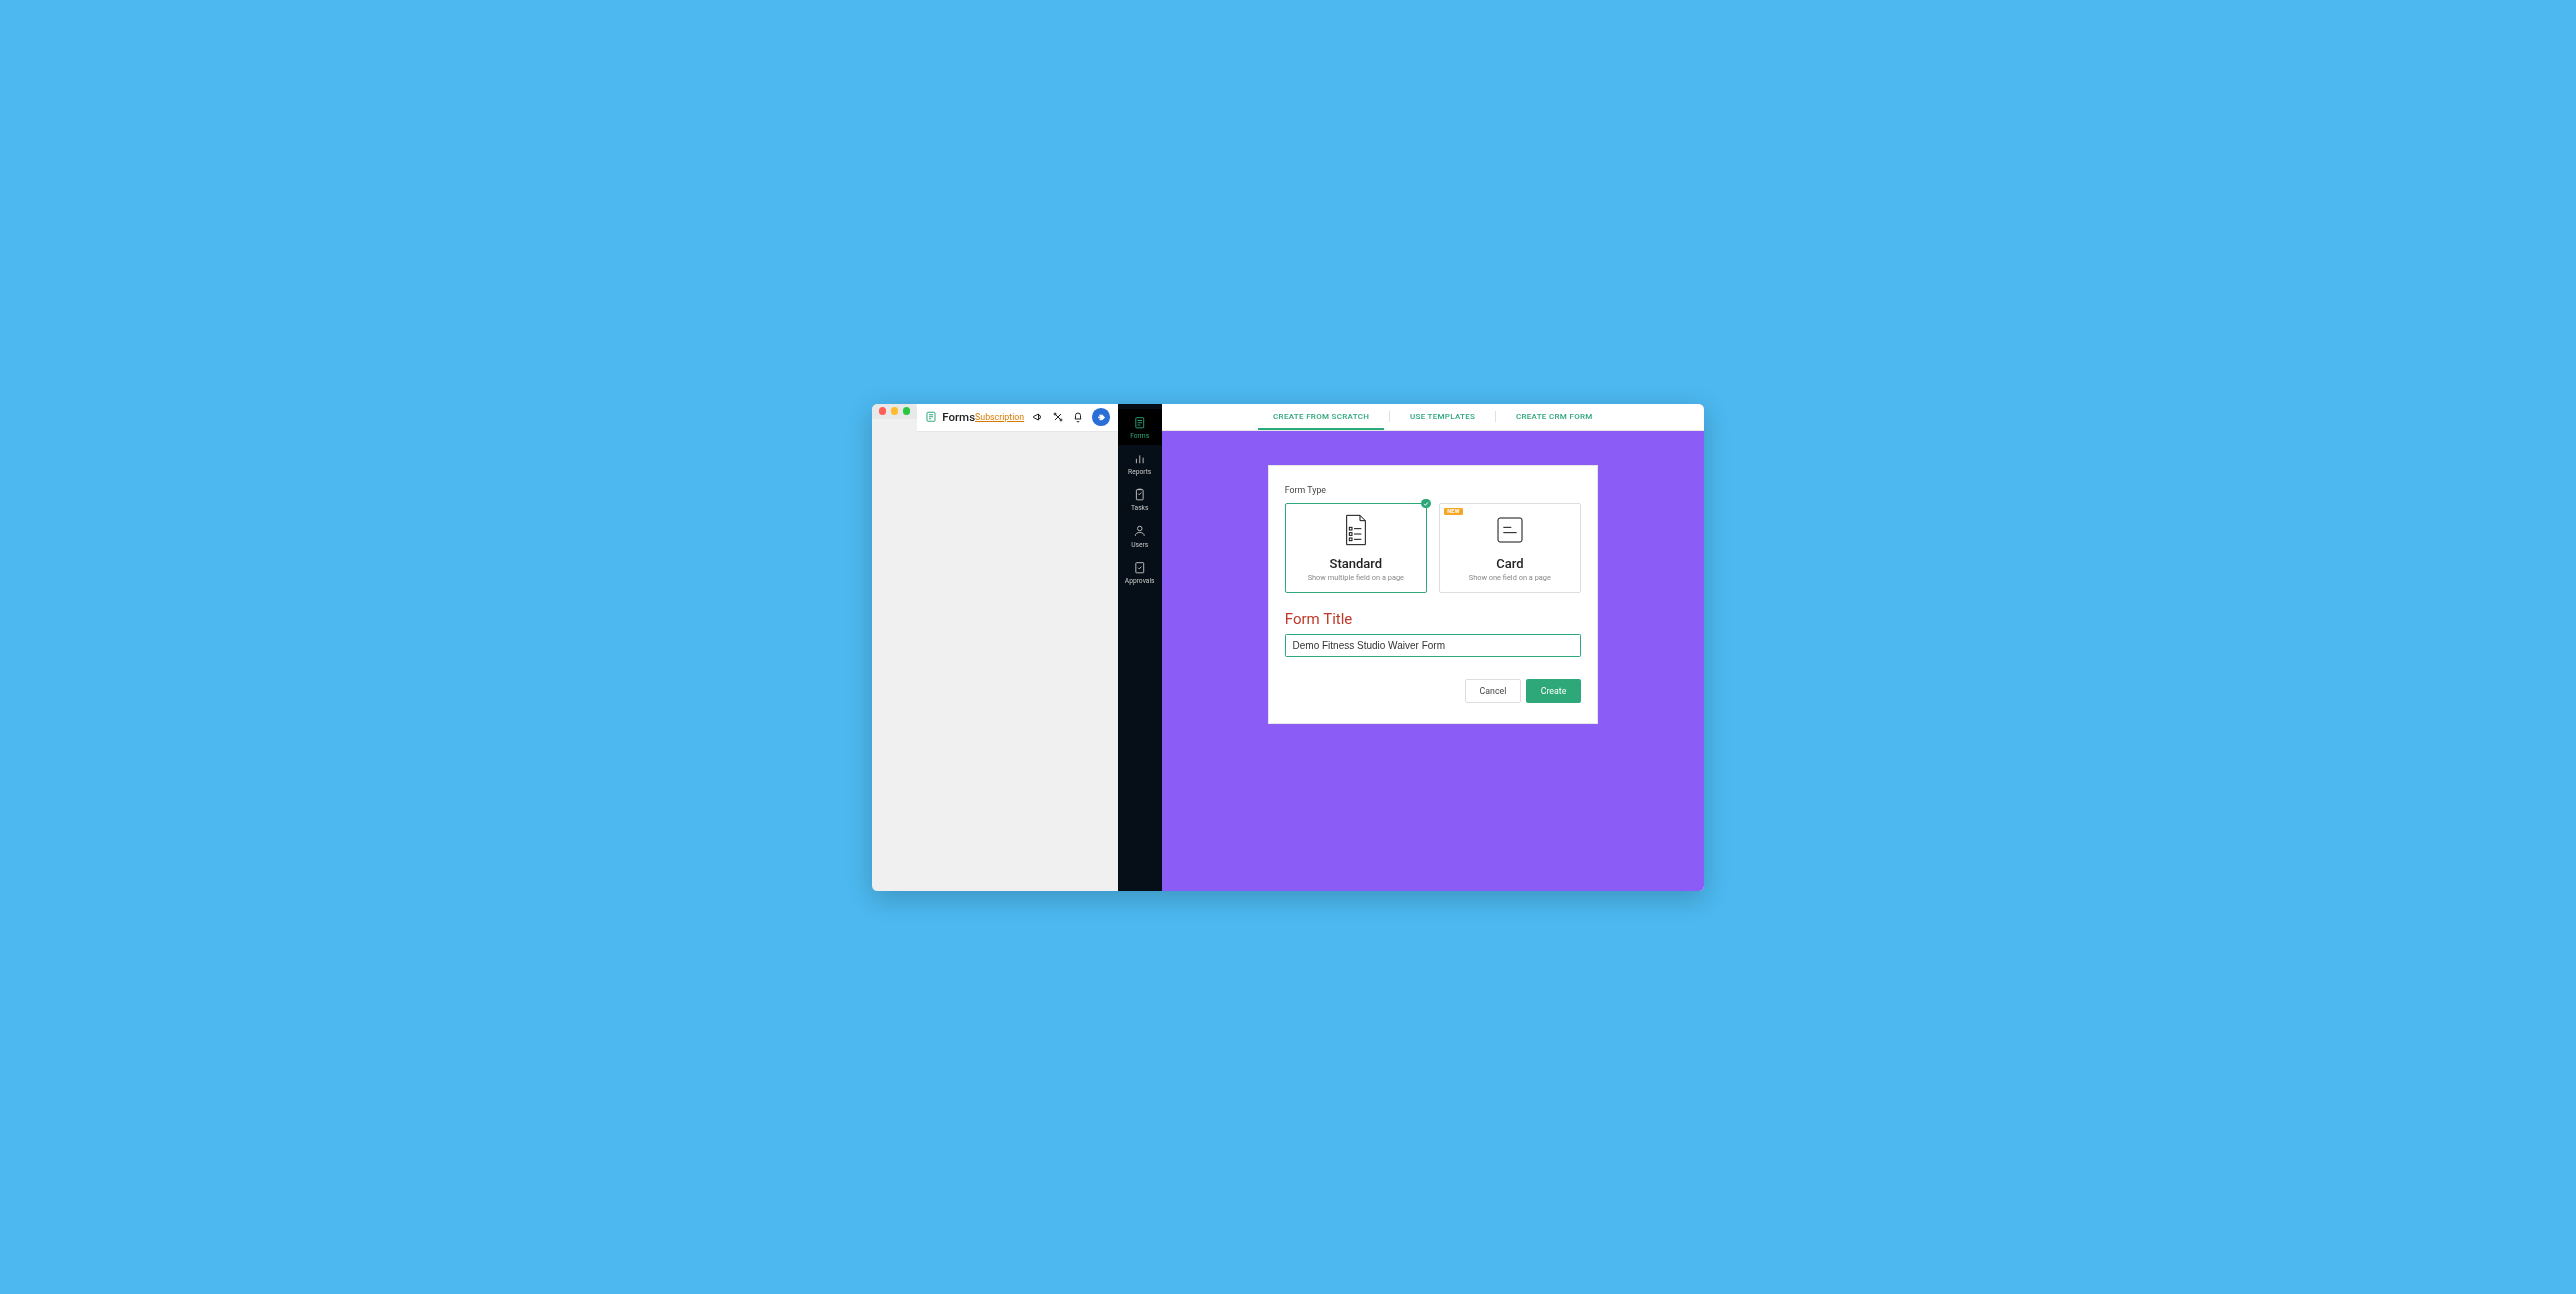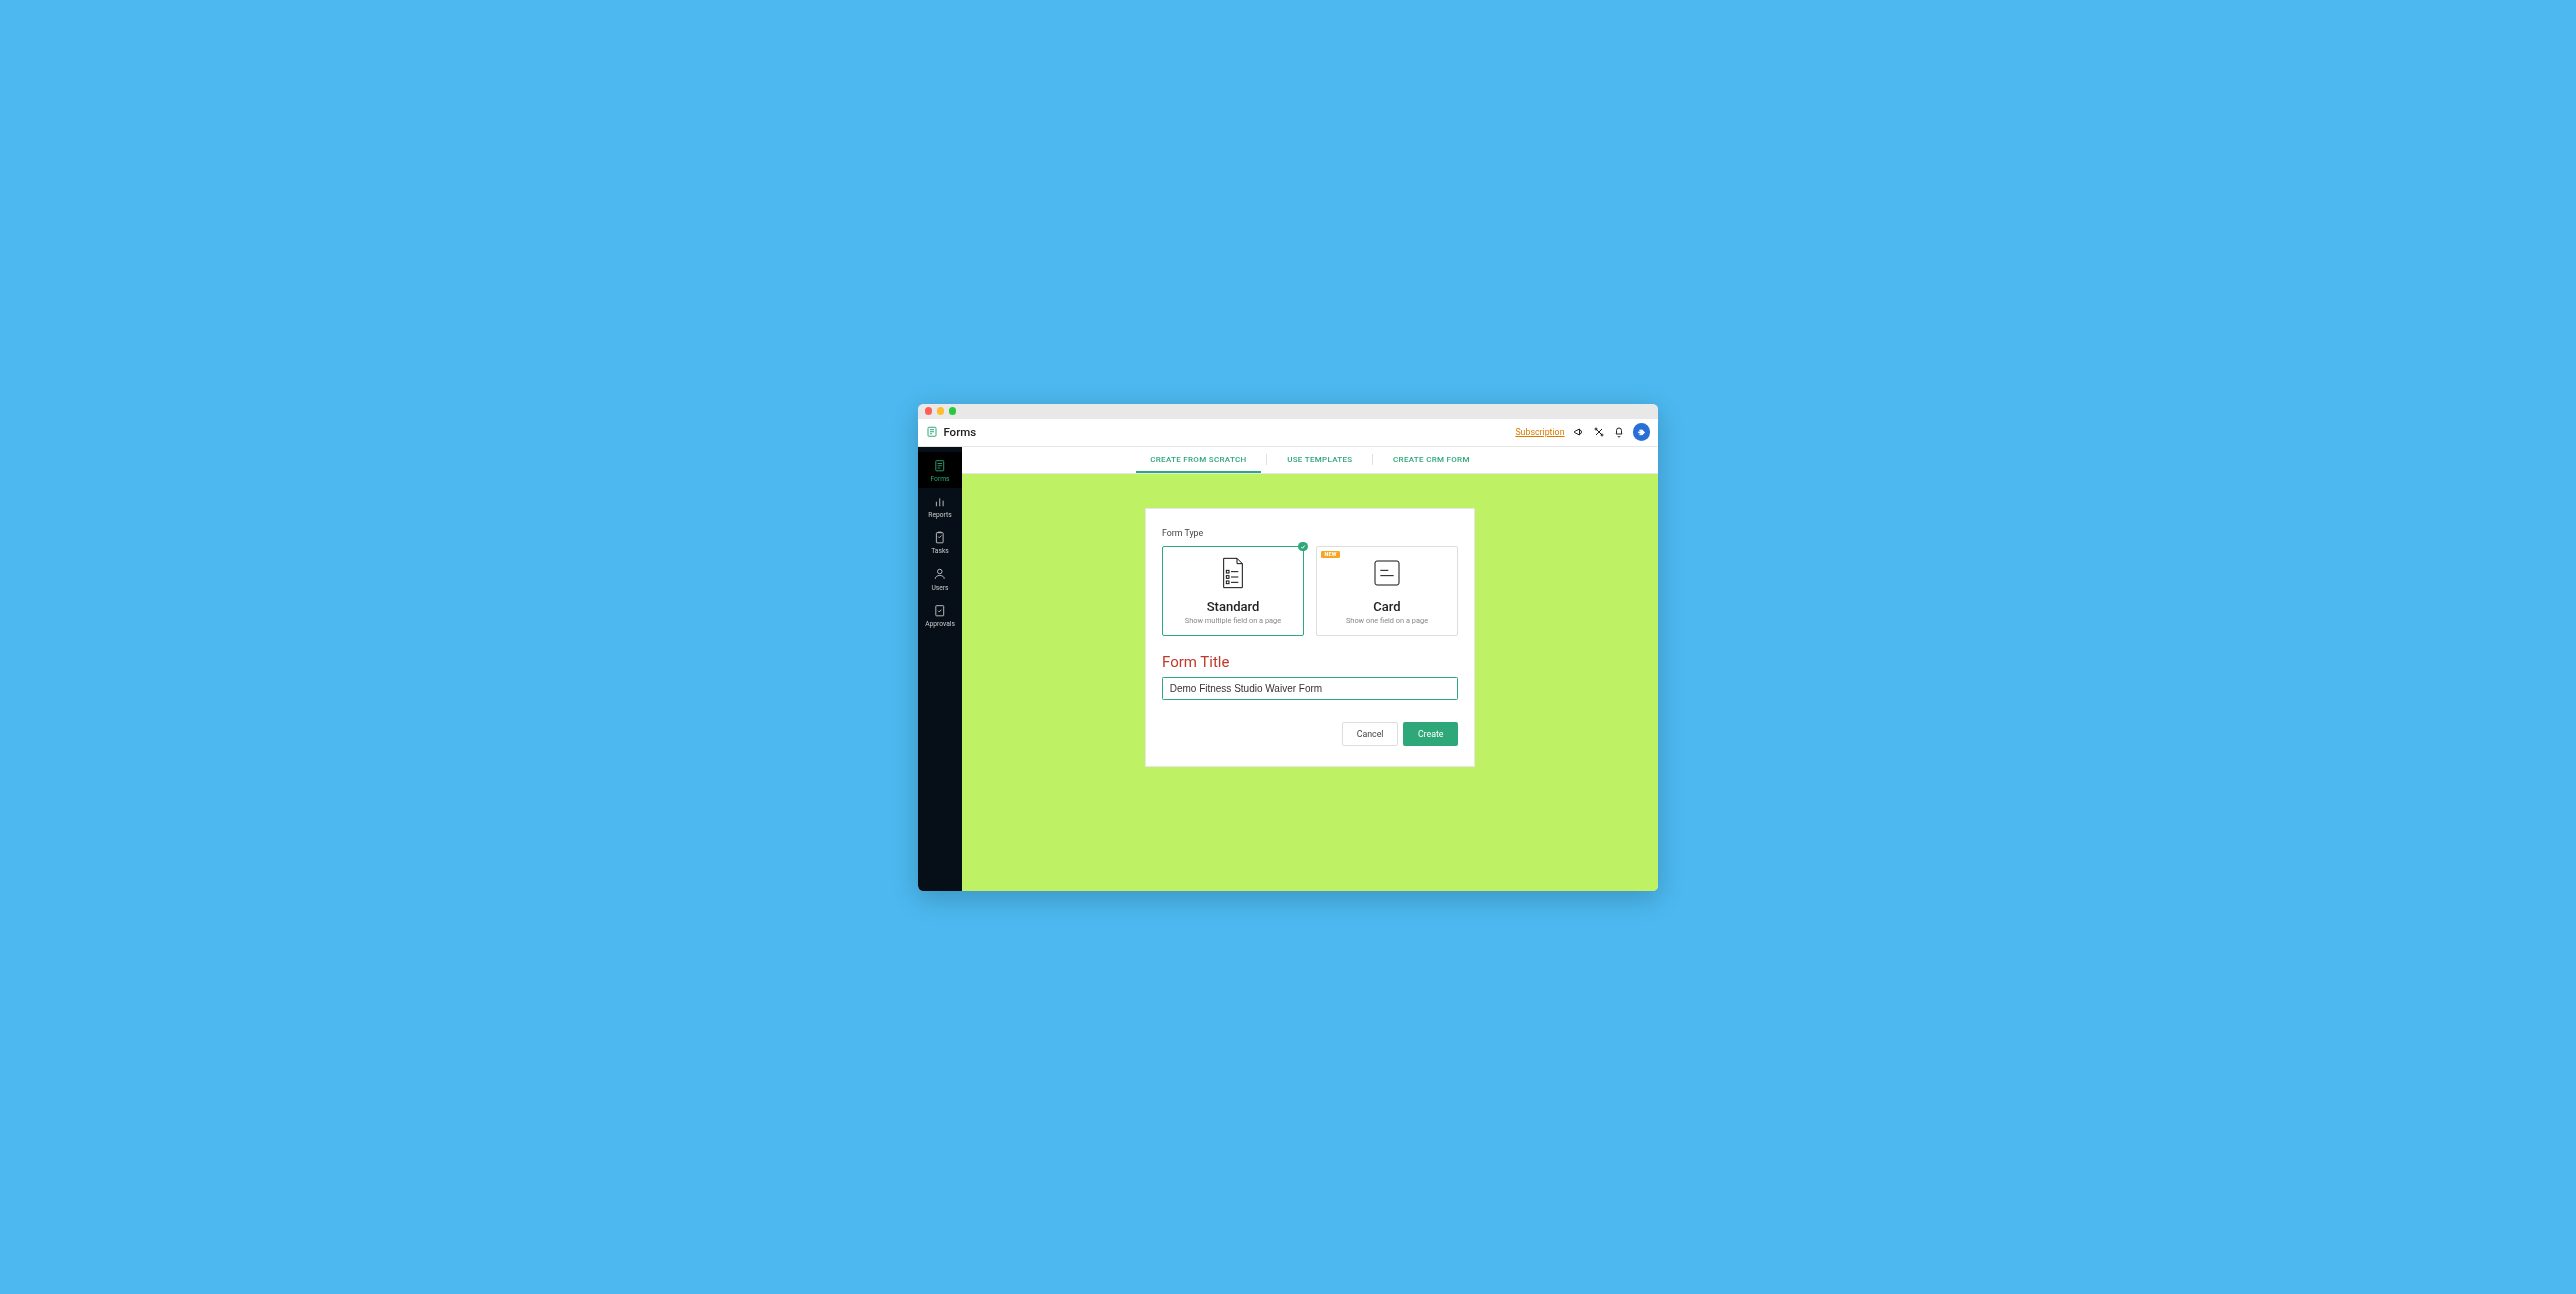--- a/index.html
+++ b/index.html
@@ -6,28 +6,28 @@
   html, body { width: 100%; height: 100%; }
   body {
     background: #4cb8ef;
     font-family: -apple-system, BlinkMacSystemFont, "Segoe UI", Roboto, Helvetica, Arial, sans-serif;
     display: flex;
     align-items: center;
     justify-content: center;
     min-height: 100vh;
   }
   .window {
-    width: 740px;
+    width: 832px;
     height: 487px;
     background: #f0f0f0;
     border-radius: 5.4px;
     overflow: hidden;
     box-shadow: 0 6.7px 27px rgba(0,0,0,0.2);
     display: flex;
-    flex-direction: column;
+    flex-direction: row;
   }
   .titlebar {
     height: 15px;
     background: #e8e8e8;
     display: flex;
     align-items: center;
     padding: 0 6.7px;
     gap: 4.7px;
     border-top-left-radius: 5.4px;
     border-top-right-radius: 5.4px;
@@ -68,21 +68,21 @@
     flex-direction: column;
     align-items: center;
     gap: 2.7px;
     color: #c9c9c9;
     cursor: pointer;
     font-size: 6.7px;
   }
   .sb-item.active { background: #000; color: #2ea879; }
   .sb-item .sb-icon { width: 13.5px; height: 13.5px; display:flex; align-items:center; justify-content:center; }
 
-  .main { flex: 1; background: #bef264; display: flex; flex-direction: column; overflow: auto; }
+  .main { flex: 1; background: #8b5cf6; display: flex; flex-direction: column; overflow: auto; }
   .tabs {
     background: #fff;
     height: 27px;
     display: flex;
     align-items: center;
     justify-content: center;
     gap: 0;
     border-bottom: 0.7px solid #e6e6e6;
   }
   .tab {

